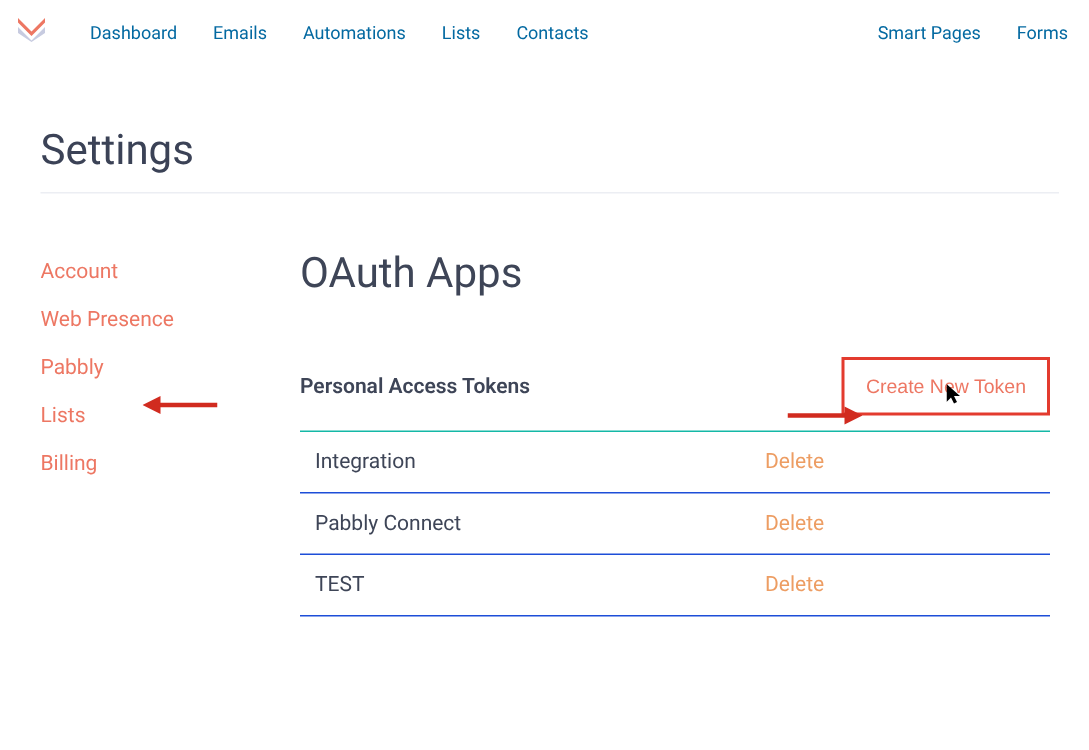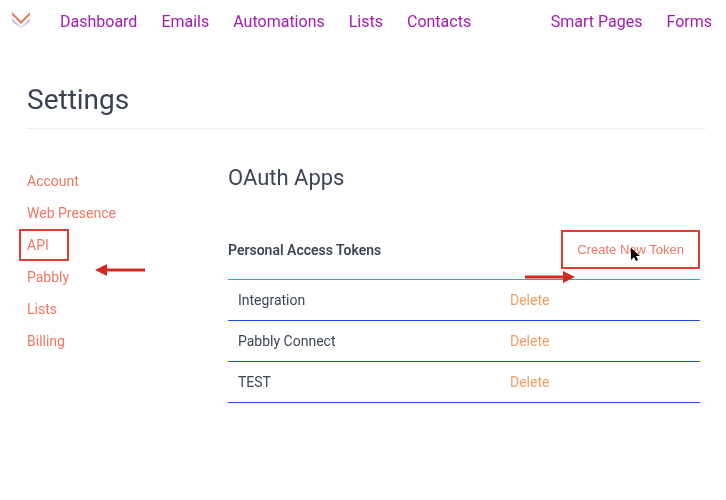--- a/index.html
+++ b/index.html
@@ -19,23 +19,23 @@
     }
     .logo {
       margin-left: 12px;
       margin-right: 30px;
     }
     .nav-left {
       display: flex;
       gap: 24px;
     }
     .nav-left a, .nav-right a {
-      color: #a21caf;
+      color: #0369a1;
       text-decoration: none;
-      font-size: 16px;
+      font-size: 12px;
       cursor: pointer;
     }
     .nav-right {
       margin-left: auto;
       margin-right: 14px;
       display: flex;
       gap: 24px;
     }
     .page-title {
       font-size: 28px;
@@ -44,21 +44,20 @@
       margin: 40px 0 12px 27px;
     }
     .divider {
       border: none;
       border-top: 1px solid #eceef3;
       margin: 0 20px 0 27px;
     }
     .main {
       display: flex;
       padding-top: 36px;
-      gap: 28px;
     }
     .sidebar {
       width: 200px;
       padding-left: 27px;
     }
     .sidebar-item {
       color: #ed7763;
       font-size: 14px;
       padding: 8px 0;
       cursor: pointer;
@@ -68,21 +67,21 @@
     .sidebar-item.highlighted {
       border: 2px solid #e33b2e;
       padding: 6px 18px 6px 6px;
       margin-left: -8px;
     }
     .content {
       flex: 1;
       padding-right: 26px;
     }
     .content h2 {
-      font-size: 22px;
+      font-size: 28px;
       font-weight: 400;
       color: #3e4557;
       margin-bottom: 40px;
     }
     .section-row {
       display: flex;
       justify-content: space-between;
       align-items: center;
       border-bottom: 1px solid #14b8a6;
       padding-bottom: 10px;
@@ -154,21 +153,20 @@
   </div>
 </div>
 
 <h1 class="page-title">Settings</h1>
 <hr class="divider">
 
 <div class="main">
   <div class="sidebar">
     <a class="sidebar-item">Account</a>
     <a class="sidebar-item">Web Presence</a>
-    <a class="sidebar-item highlighted">API</a>
     <a class="sidebar-item">Pabbly</a>
     <a class="sidebar-item">Lists</a>
     <a class="sidebar-item">Billing</a>
   </div>
 
   <div class="content">
     <h2>OAuth Apps</h2>
     <div class="section-row">
       <span class="section-label">Personal Access Tokens</span>
       <button class="create-btn">

